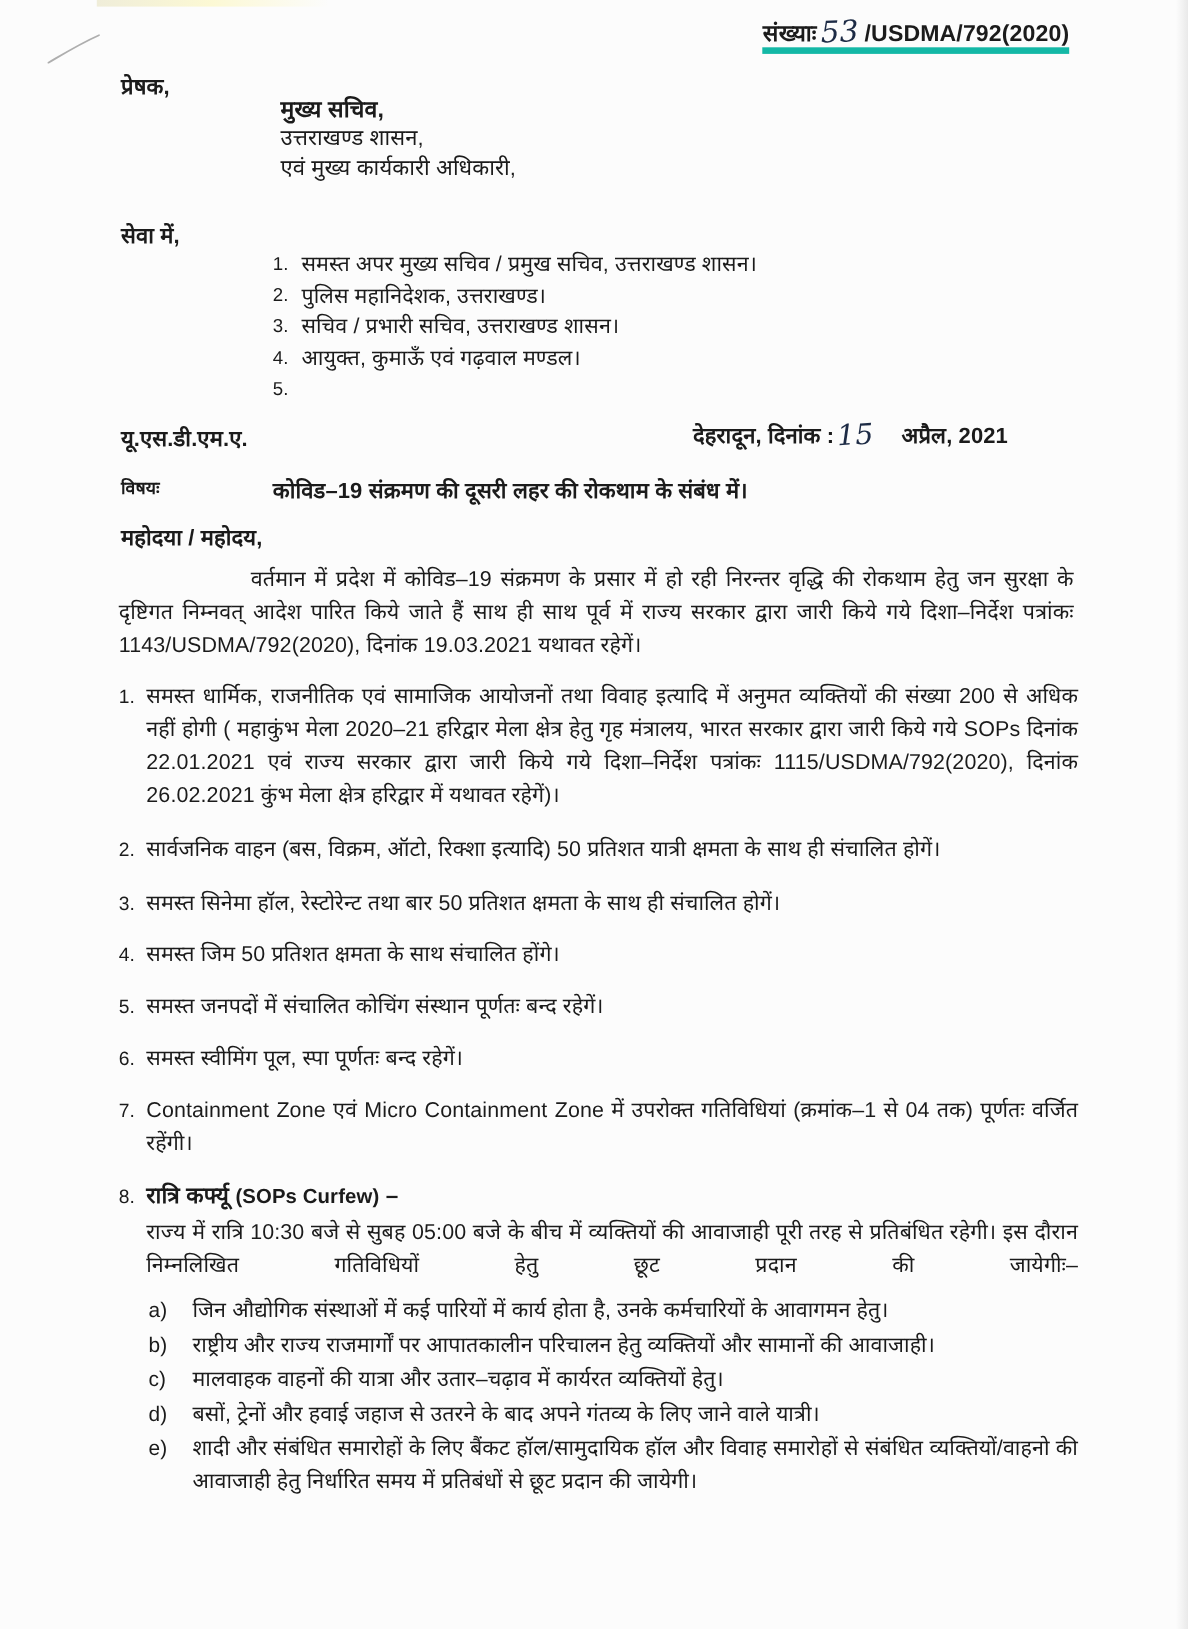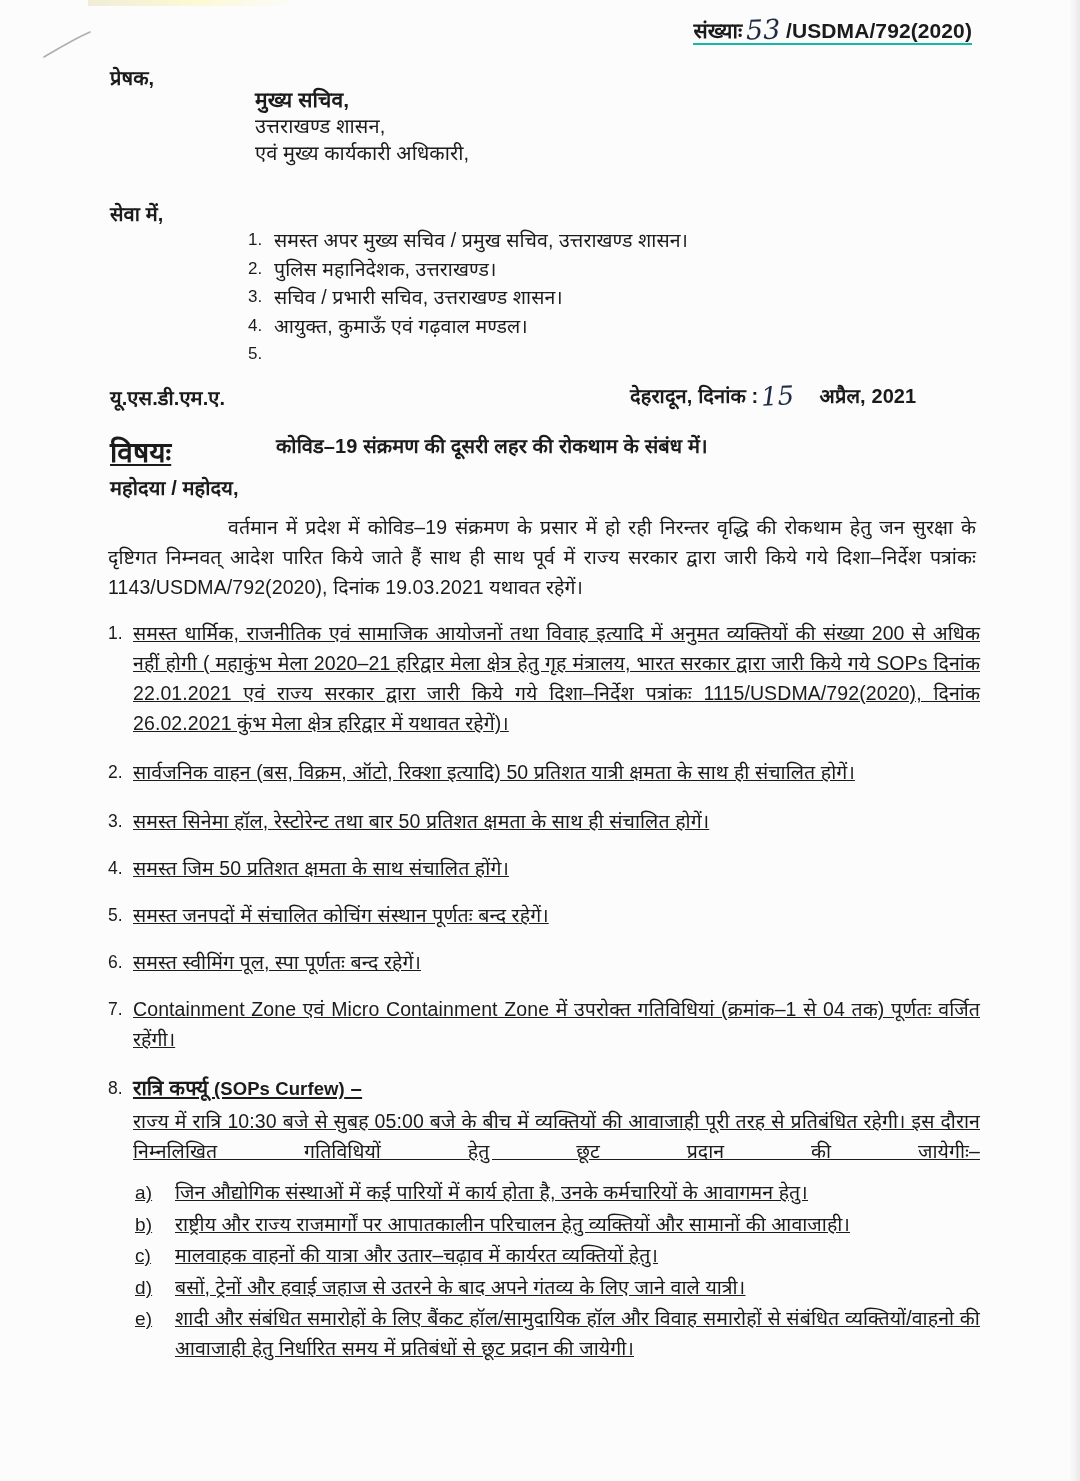--- a/index.html
+++ b/index.html
@@ -54,21 +54,21 @@
 
   
   .numline {
     position: absolute;
     top: 18px;
     right: 108px;
     display: flex;
     align-items: flex-end;
     font-size: 21px;
     font-weight: 700;
-    border-bottom: 2px solid #14b8a6;
+    border-bottom: 6px solid #14b8a6;
     padding-bottom: 1px;
     line-height: 1.1;
   }
   .numline .lbl { letter-spacing: .2px; }
   .hand {
     font-family: "DejaVu Serif", serif;
     color: #1d2b45;
     font-size: 27px;
     font-weight: 400;
     font-style: italic;
@@ -149,31 +149,29 @@
     transform: rotate(-3deg);
     display: inline-block;
   }
   .dateline .mo { padding-left: 22px; }
 
   
   .vishay-label {
     position: absolute;
     left: 110px;
     top: 432px;
-    font-size: 28px;
-    font-weight: 600;
-    text-decoration: underline;
+    font-size: 16px;
+    font-weight: 600;
   }
   .vishay-text {
     position: absolute;
     left: 248px;
     top: 432px;
     font-size: 20px;
     font-weight: 600;
-    margin-left: 28px;
   }
   .mahoday {
     position: absolute;
     left: 110px;
     top: 474px;
     font-size: 20px;
     font-weight: 600;
   }
 
   
@@ -207,21 +205,20 @@
   }
   ol.orders > li .mk {
     width: 25px;
     flex: none;
     font-size: 17.5px;
   }
   ol.orders > li .bd {
     flex: 1 1 auto;
     text-align: justify;
     text-align-last: left;
-    text-decoration: underline;
   }
   ol.orders > li.tight { margin-bottom: 17px; }
 
   .curfew-title {
     font-weight: 700;
     font-size: 20.5px;
     display: block;
     margin-bottom: 2px;
   }
   .curfew-title .en { font-size: 18.5px; }

